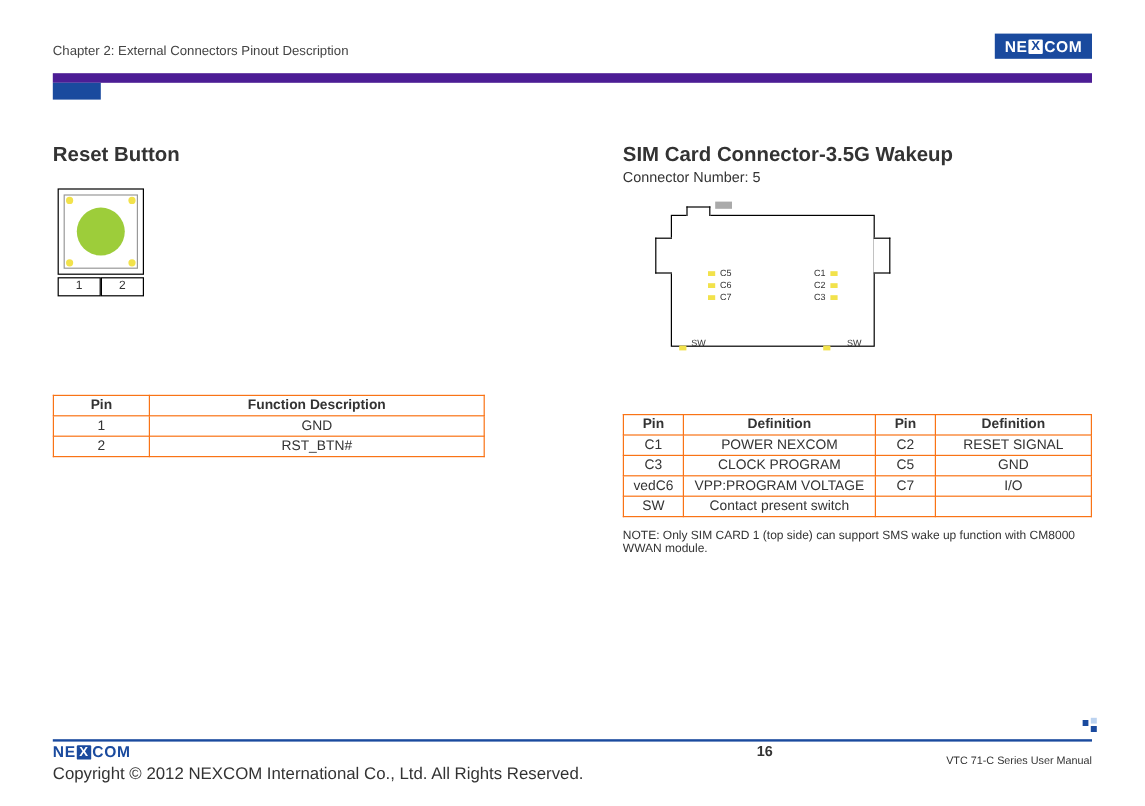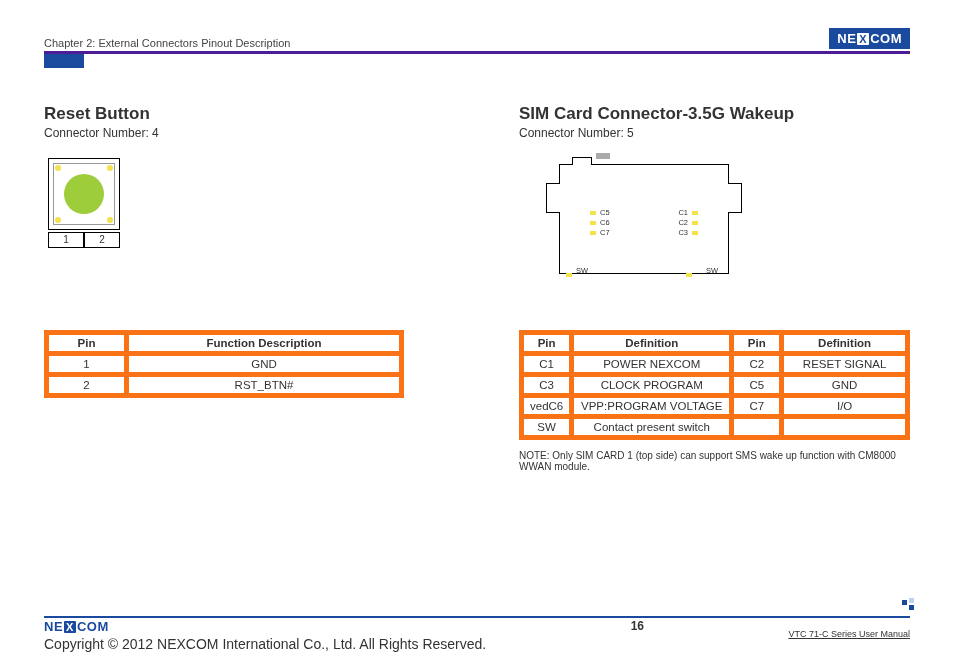--- a/index.html
+++ b/index.html
@@ -1,18 +1,18 @@
 <!DOCTYPE html>
 <html><head>
 <meta charset="utf-8">
 <style>
   * { box-sizing: border-box; margin: 0; padding: 0; }
   body { width: 954px; height: 672px; font-family: Arial, Helvetica, sans-serif; color: #333; background: #fff; position: relative; }
   .page { padding: 28px 44px 0 44px; }
-  .top-bar { display: flex; justify-content: space-between; align-items: flex-end; border-bottom: 3px solid #4c1d95; padding-bottom: 2px; }
+  .top-bar { display: flex; justify-content: space-between; align-items: flex-end; border-bottom: 8px solid #4c1d95; padding-bottom: 12px; }
   .chapter-title { font-size: 11px; color: #444; }
   .logo-box { background: #1a4a9e; color: #fff; padding: 3px 8px; font-weight: bold; font-size: 13px; letter-spacing: 0.5px; display:flex; align-items:center; gap:1px; }
   .logo-x { background:#fff; color:#1a4a9e; padding:0 2px; border-radius:1px; font-size:11px; }
   .blue-tab { width: 40px; height: 14px; background: #1a4a9e; margin-top: 0; }
   .content { display: flex; gap: 84px; margin-top: 36px; }
   .col { flex: 1; }
   .section-title { font-size: 17px; font-weight: bold; color: #333; }
   .sub-title { font-size: 12px; color: #333; margin-top: 2px; }
   .diagram-area { height: 160px; margin-top: 18px; position:relative; }
   
@@ -29,21 +29,21 @@
   .sim-diag { position:relative; width:210px; height:130px; margin-left:10px; margin-top:0;  }
   .sim-outline { position:absolute; left:30px; top:6px; width:170px; height:110px; border:1.5px solid #000; background:#fff;}
   .sim-top-notch { position:absolute; top:-8px; left:12px; width:20px; height:8px; border:1.5px solid #000; border-bottom:none; background:#fff;}
   .sim-top-notch2 { position:absolute; top:-12px; left:36px; width:14px; height:6px; background:#aaa;}
   .sim-lefttab { position:absolute; left:-14px; top:18px; width:14px; height:30px; border:1.5px solid #000; border-right:none; background:#fff;}
   .sim-righttab { position:absolute; right:-14px; top:18px; width:14px; height:30px; border:1.5px solid #000; border-left:none; background:#fff;}
   .sim-label { font-size:7.5px; position:absolute; }
   .sim-pin-dot { width:6px; height:4px; background:#f2e24b; position:absolute; }
   
   table.pin-table { border-collapse: collapse; width: 100%; margin-top: 12px; font-size: 11.5px; }
-  table.pin-table th, table.pin-table td { border:5px solid #f97316; padding:2px 6px; text-align:center;margin-top:47px; }
+  table.pin-table th, table.pin-table td { border:1px solid #f97316; padding:2px 6px; text-align:center;margin-top:47px; }
   table.pin-table th { font-weight:bold; }
   table.pin-table.left-col { width: 360px; }
   table.pin-table td.def { text-align:center; }
   .note { font-size: 10px; color:#333; margin-top: 10px; }
   
   .footer { position:absolute; bottom:20px; left:44px; right:44px; }
   .footer-line { border-top:2px solid #1a4a9e; display:flex; justify-content:space-between; align-items:flex-start; padding-top:1px;}
   .footer-logo { background: #fff; color:#1a4a9e; font-weight:bold; font-size:13px; letter-spacing:0.5px; display:flex; align-items:center; gap:1px;}
   .footer-logo .logo-x2 { background:#1a4a9e; color:#fff; padding:0 2px; border-radius:1px; font-size:11px;}
   .copyright { font-size: 14px; color:#333; margin-top:2px;}
@@ -62,21 +62,20 @@
         <span class="logo-x">X</span>
         <span>COM</span>
     </div>
   </div>
   <div class="blue-tab"></div>
 
   <div class="content">
 
     <div class="col">
       <div class="section-title">Reset Button</div>
-      <div class="sub-title">Connector Number: 4</div>
       <div class="diagram-area">
         <div class="reset-diag">
           <div class="inner-box"></div>
           <div class="dot d1"></div>
             <div class="dot d2"></div>
           <div class="dot d3"></div>
             <div class="dot d4"></div>
           <div class="center"></div>
         </div>
         <div class="pin-bar">
@@ -182,17 +181,17 @@
   <div class="footer-line">
     <div>
       <div class="footer-logo">
         <span>NE</span>
           <span class="logo-x2">X</span>
           <span>COM</span>
       </div>
       <div class="copyright">Copyright © 2012 NEXCOM International Co., Ltd. All Rights Reserved.</div>
     </div>
     <div class="page-num">16</div>
-    <div style="padding-top:10px;text-decoration:underline;">
+    <div style="padding-top:10px;">
       <div class="manual-name">VTC 71-C Series User Manual</div>
     </div>
   </div>
 </div>
 
 </body></html>

